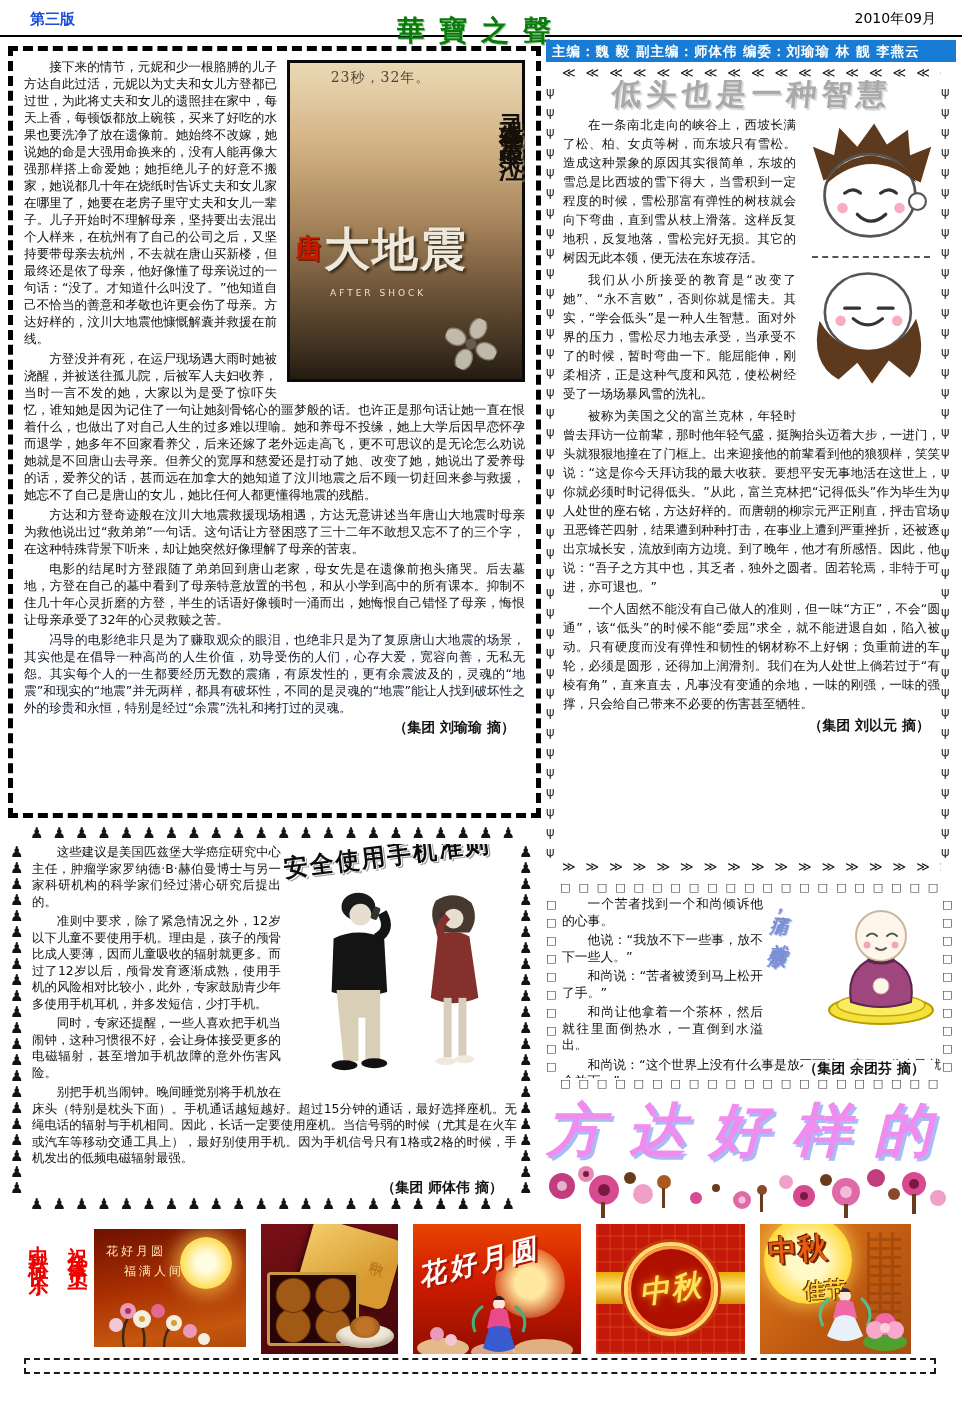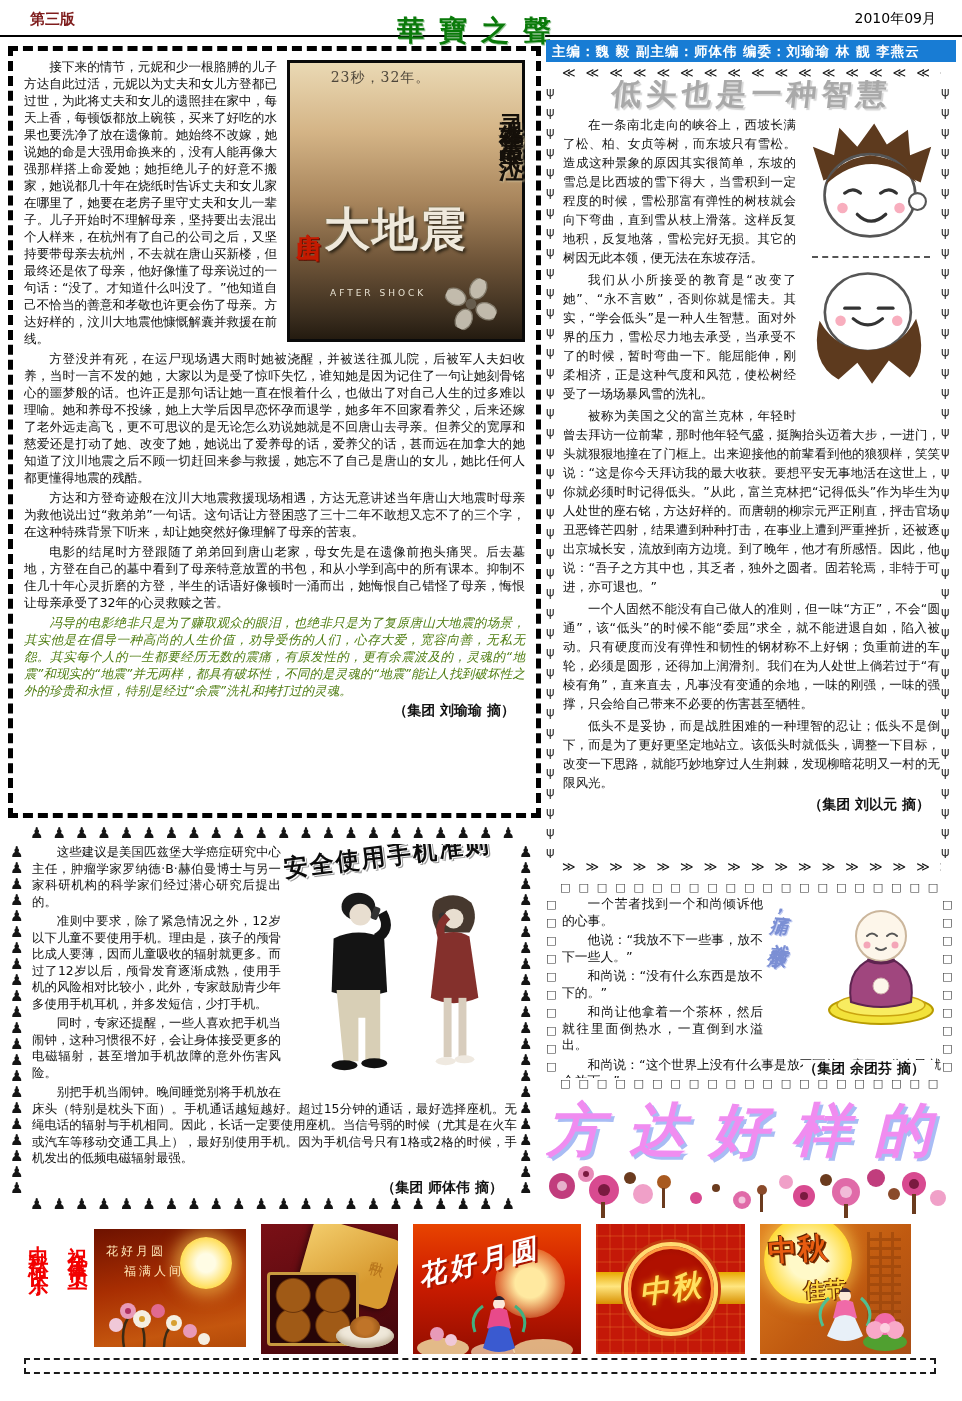--- a/index.html
+++ b/index.html
@@ -1,45 +1,45 @@
 <!DOCTYPE html>
 <html><head>
 <meta charset="utf-8">
 <style>
   * { box-sizing: border-box; margin: 0; padding: 0; }
   html,body { width:962px; height:1401px; }
   body { position:relative; background:#fff; font-family:"DejaVu Sans","Liberation Sans",sans-serif; color:#111; overflow:hidden; }
 
   
   .header { position:absolute; left:0; top:0; width:962px; height:37px; border-bottom:2px solid #000; }
-  .edition { position:absolute; left:30px; top:10px; font-size:15px; font-weight:bold; color:#7f1d1d; }
+  .edition { position:absolute; left:30px; top:10px; font-size:15px; font-weight:bold; color:#1d4ed8; }
   .masthead { position:absolute; left:0; right:0; top:12px; text-align:center; font-family:"DejaVu Serif","Liberation Serif",serif;
               font-size:28px; font-weight:900; color:#0a7a0a; letter-spacing:14px; text-shadow:1px 1px 0 #9cc79c; }
   .date { position:absolute; right:26px; top:10px; font-size:14px; color:#000; }
 
   
   .paras p, p.hl { text-indent:2em; text-align:justify; margin:0 0 3px; }
   .attr { text-align:right; font-weight:bold; font-size:14px; padding-right:10px; }
 
   
   .art1 { position:absolute; left:8px; top:46px; width:533px; height:772px; border:5px dashed #000;
           padding:7px 11px; overflow:hidden; font-size:12.6px; line-height:17px; }
-  .poster { float:right; width:238px; height:282px; margin:2px 0 6px 10px; position:relative; border:3px solid #0a0a0a;
+  .poster { float:right; width:238px; height:322px; margin:2px 0 6px 10px; position:relative; border:3px solid #0a0a0a;
             background:linear-gradient(180deg,#ead9b4 0%,#d4b486 25%,#a8855c 50%,#6e5438 72%,#3a2d1e 92%,#241b10 100%); }
   .poster .tagline { position:absolute; top:6px; left:0; width:78%; text-align:center; font-family:"DejaVu Serif",serif;
                      font-size:14px; color:#4e463a; letter-spacing:1px; }
   .poster .side { position:absolute; top:30px; right:2px; writing-mode:vertical-rl; font-size:25px; font-weight:bold;
                   color:#15100a; letter-spacing:6px; text-shadow:1px 1px 2px #c9b995; }
   .poster .seal { position:absolute; left:10px; top:150px; writing-mode:vertical-rl; font-size:25px; font-weight:900;
                   color:#c41a00; letter-spacing:2px; text-shadow:1px 1px 0 #5a1000; }
-  .poster .big { position:absolute; left:34px; top:158px; font-size:46px; font-weight:900; color:#efe9dc;
+  .poster .big { position:absolute; left:34px; top:178px; font-size:46px; font-weight:900; color:#efe9dc;
                  letter-spacing:2px; text-shadow:2px 2px 3px #2c2416,-1px -1px 0 #8a7a5a; }
   .poster .latin { position:absolute; left:40px; top:222px; font-size:9px; color:#e8e2d2; letter-spacing:3px; }
   .poster .fan { position:absolute; right:24px; bottom:8px; width:54px; height:54px; transform:rotate(25deg); opacity:.9; }
-  .hl { color:#4d7c0f;font-style:italic; }
+  .hl { color:#0f172a; }
 
   
   .strip { position:absolute; overflow:hidden; color:#151515; }
   .strip.h { white-space:nowrap; }
   .strip.v { word-break:break-all; }
 
   
   .art2 { position:absolute; left:8px; top:822px; width:533px; height:393px; }
   .art2 .strip.h { left:22px; right:22px; height:22px; font-size:15px; letter-spacing:9px; line-height:22px; }
   .art2 .top2 { top:0; } .art2 .bot2 { bottom:0; }
@@ -215,21 +215,20 @@
           <path d="M72,44 h14" stroke="#333" stroke-width="3" stroke-linecap="round"></path>
           <circle cx="36" cy="56" r="5" fill="#f8aebe"></circle>
             <circle cx="90" cy="56" r="5" fill="#f8aebe"></circle>
           <path d="M48,54 q14,12 28,0" stroke="#333" stroke-width="3" fill="none" stroke-linecap="round"></path>
         </svg>
       </div>
     <p>在一条南北走向的峡谷上，西坡长满了松、柏、女贞等树，而东坡只有雪松。造成这种景象的原因其实很简单，东坡的雪总是比西坡的雪下得大，当雪积到一定程度的时候，雪松那富有弹性的树枝就会向下弯曲，直到雪从枝上滑落。这样反复地积，反复地落，雪松完好无损。其它的树因无此本领，便无法在东坡存活。</p>
         <p>我们从小所接受的教育是“改变了她”、“永不言败”，否则你就是懦夫。其实，“学会低头”是一种人生智慧。面对外界的压力，雪松尽力地去承受，当承受不了的时候，暂时弯曲一下。能屈能伸，刚柔相济，正是这种气度和风范，使松树经受了一场场暴风雪的洗礼。</p>
         <p>被称为美国之父的富兰克林，年轻时曾去拜访一位前辈，那时他年轻气盛，挺胸抬头迈着大步，一进门，头就狠狠地撞在了门框上。出来迎接他的前辈看到他的狼狈样，笑笑说：“这是你今天拜访我的最大收获。要想平安无事地活在这世上，你就必须时时记得低头。”从此，富兰克林把“记得低头”作为毕生为人处世的座右铭，方达好样的。而唐朝的柳宗元严正刚直，抨击官场丑恶锋芒四射，结果遭到种种打击，在事业上遭到严重挫折，还被逐出京城长安，流放到南方边境。到了晚年，他才有所感悟。因此，他说：“吾子之方其中也，其乏者，独外之圆者。固若轮焉，非特于可进，亦可退也。”</p>
         <p>一个人固然不能没有自己做人的准则，但一味“方正”，不会“圆通”，该“低头”的时候不能“委屈”求全，就不能进退自如，陷入被动。只有硬度而没有弹性和韧性的钢材称不上好钢；负重前进的车轮，必须是圆形，还得加上润滑剂。我们在为人处世上倘若过于“有棱有角”，直来直去，凡事没有变通的余地，一味的刚强，一味的强撑，只会给自己带来不必要的伤害甚至牺牲。</p>
-        <p>低头不是妥协，而是战胜困难的一种理智的忍让；低头不是倒下，而是为了更好更坚定地站立。该低头时就低头，调整一下目标，改变一下思路，就能巧妙地穿过人生荆棘，发现柳暗花明又一村的无限风光。</p>
       </div>
     <p class="attr">（集团 刘以元 摘）</p>
   </div>
 </section>
 
 <section class="art2">
   <div class="strip h top2">♟♟♟♟♟♟♟♟♟♟♟♟♟♟♟♟♟♟♟♟♟♟♟♟</div>
   <div class="strip h bot2">♟♟♟♟♟♟♟♟♟♟♟♟♟♟♟♟♟♟♟♟♟♟♟♟</div>
   <div class="strip v lft2">♟♟♟♟♟♟♟♟♟♟♟♟♟♟♟♟♟♟♟♟♟♟</div>
   <div class="strip v rgt2">♟♟♟♟♟♟♟♟♟♟♟♟♟♟♟♟♟♟♟♟♟♟</div>
@@ -284,21 +283,21 @@
           <path d="M44,34 q5,-5 10,0" stroke="#555" stroke-width="2" fill="none" stroke-linecap="round"></path>
           <path d="M64,34 q5,-5 10,0" stroke="#555" stroke-width="2" fill="none" stroke-linecap="round"></path>
           <circle cx="44" cy="43" r="3.5" fill="#f4a6b8"></circle>
             <circle cx="72" cy="43" r="3.5" fill="#f4a6b8"></circle>
           <path d="M53,46 q5,4 10,0" stroke="#555" stroke-width="2" fill="none" stroke-linecap="round"></path>
           <path d="M44,58 q14,6 28,0" stroke="#5e2450" stroke-width="3" fill="none"></path>
         </svg>
       </div>
     <p>一个苦者找到一个和尚倾诉他的心事。</p>
         <p>他说：“我放不下一些事，放不下一些人。”</p>
-        <p>和尚说：“没有什么东西是放不下的。”</p>
+        <p>和尚说：“苦者被烫到马上松开了手。”</p>
         <p>和尚让他拿着一个茶杯，然后就往里面倒热水，一直倒到水溢出。</p>
         <p>和尚说：“这个世界上没有什么事是放不下的，痛了，你自己就会放下。”</p>
       </div>
     <p class="attr">（集团 余团芬 摘）</p>
   </div>
 </section>
 
 <section class="banner">
   <div class="banner-text">方达好样的</div>
   <svg class="banner-flowers" viewBox="0 0 411 60">

